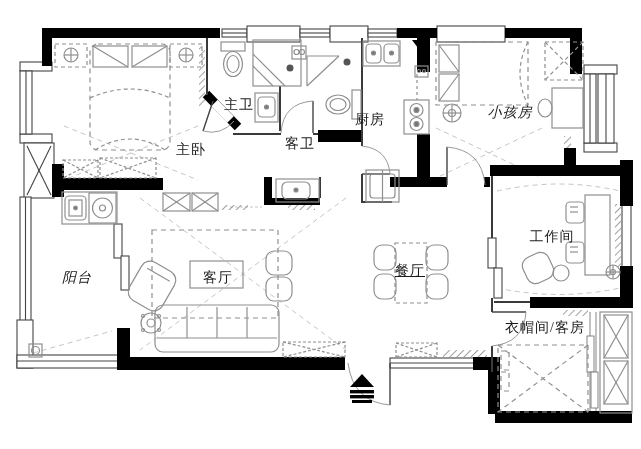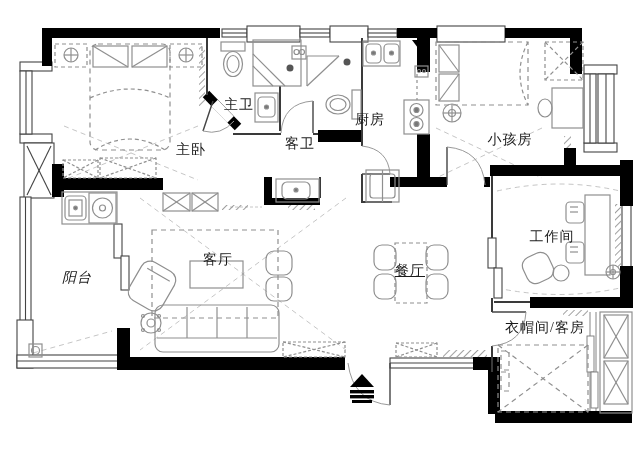--- a/index.html
+++ b/index.html
@@ -424,19 +424,19 @@
     <rect x="350" y="390" width="24" height="3.4"></rect>
     <rect x="350" y="395" width="24" height="3.4"></rect>
     <rect x="352" y="400" width="20" height="3"></rect>
   </g>
 </svg>
 
   <div class="room-label" style="left:191px;top:150px;">主卧</div>
   <div class="room-label" style="left:239px;top:105px;">主卫</div>
   <div class="room-label" style="left:300px;top:108px;margin-top:36px;">客卫</div>
   <div class="room-label" style="left:370px;top:120px;">厨房</div>
-  <div class="room-label" style="left:510px;top:140px;">小孩房</div>
+  <div class="room-label" style="left:510px;top:113px;font-style:italic;">小孩房</div>
   <div class="room-label" style="left:552px;top:237px;text-align:right;">工作间</div>
   <div class="room-label" style="left:410px;top:271px;text-decoration:underline;">餐厅</div>
-  <div class="room-label" style="left:218px;top:260px;text-align:center;">客厅</div>
+  <div class="room-label" style="left:218px;top:278px;text-align:center;">客厅</div>
   <div class="room-label" style="left:77px;top:278px;font-style:italic;">阳台</div>
   <div class="room-label" style="left:545px;top:328px;">衣帽间/客房</div>
 </div>
 
 </body></html>

